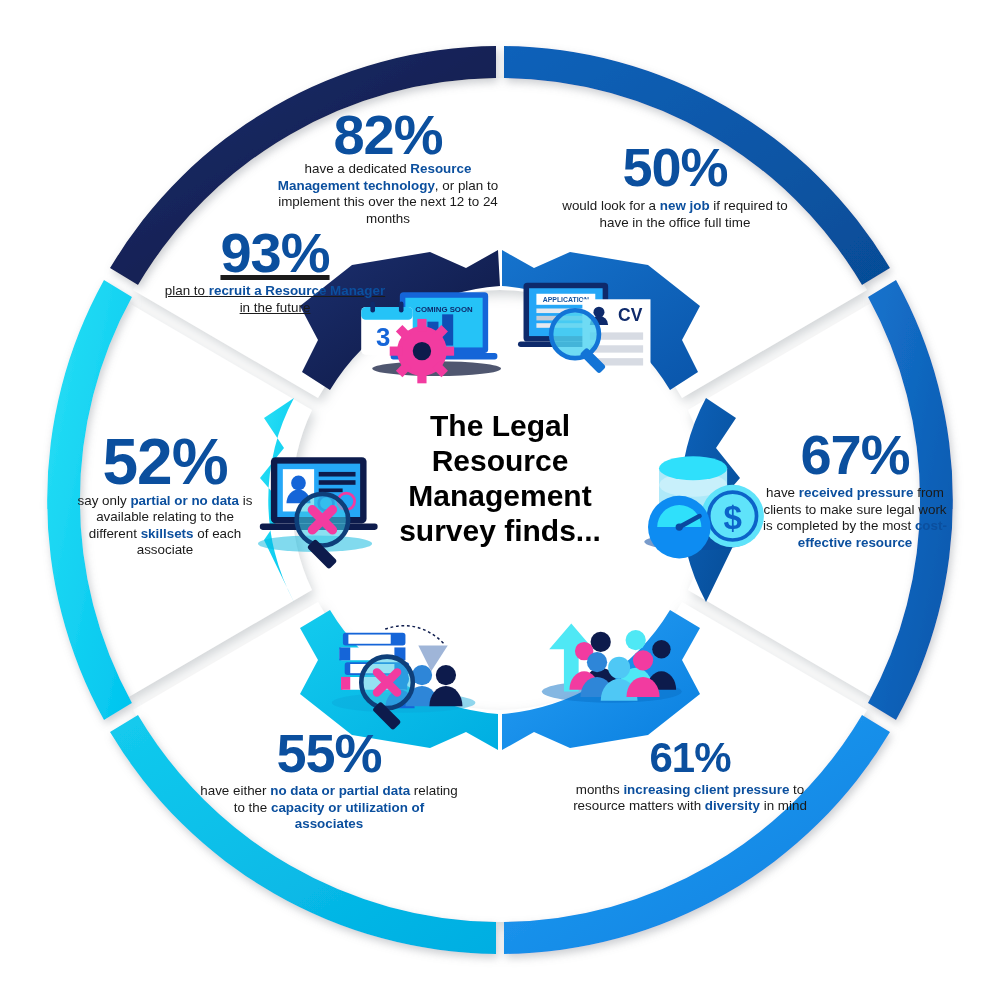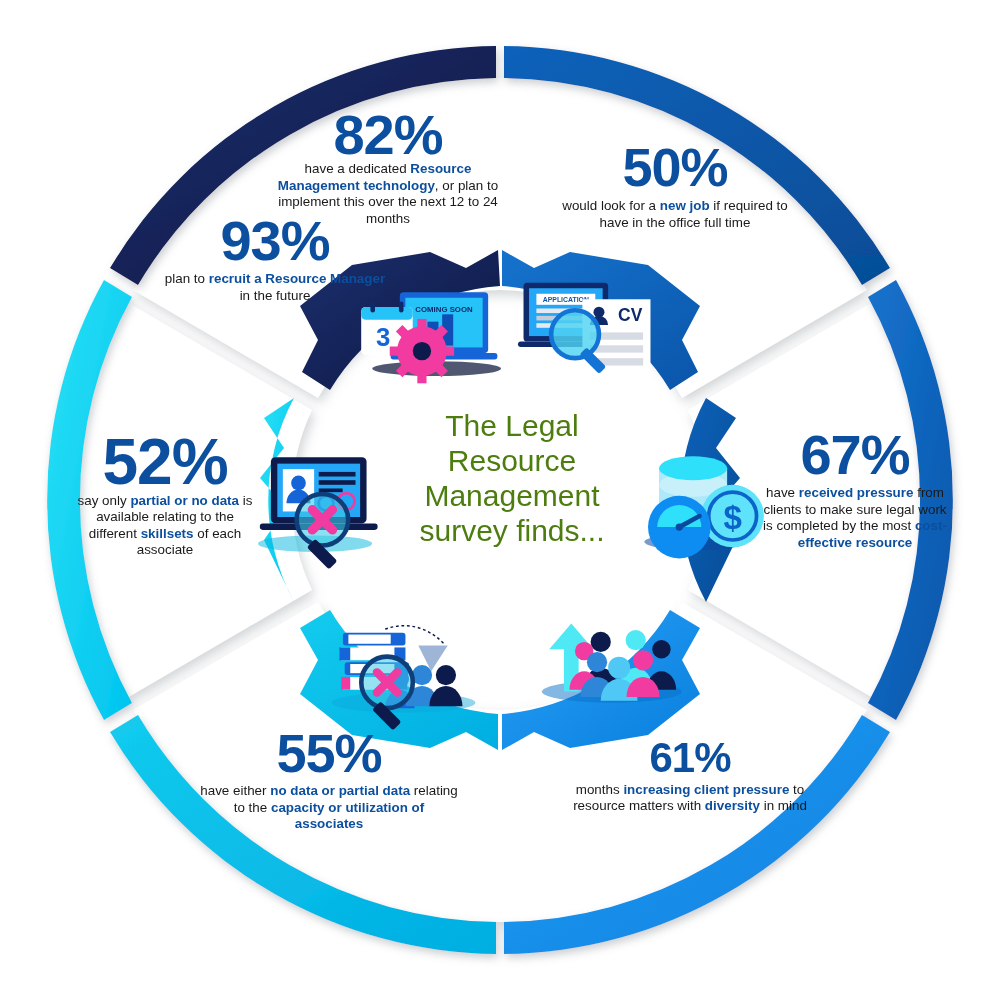--- a/index.html
+++ b/index.html
@@ -3,22 +3,22 @@
 <meta charset="utf-8">
 <style>
   html,body{margin:0;padding:0;background:#ffffff;}
   body{width:1000px;height:1000px;overflow:hidden;font-family:"Liberation Sans",sans-serif;}
   #stage{position:relative;width:1000px;height:1000px;background:#fff;}
   svg#wheel{position:absolute;left:0;top:0;width:1000px;height:1000px;}
   .txtblk{position:absolute;text-align:center;color:#1b1b1b;}
   .pct{font-weight:700;color:#0b4f9e;letter-spacing:-1px;line-height:.95;}
   .cap{font-size:13.4px;line-height:1.23;color:#1a1a1a;font-weight:500;}
   .hl{color:#0b4f9e;font-weight:700;}
-  .center-txt{position:absolute;left:402px;top:408px;width:220px;text-align:center;
-     font-size:30px;line-height:1.17;font-weight:400;color:#4d7c0f;}
+  .center-txt{position:absolute;left:390px;top:408px;width:220px;text-align:center;
+     font-size:30px;line-height:1.17;font-weight:700;color:#000000;}
 </style>
 </head>
 <body>
 
 <div id="stage">
 
   <svg id="wheel" viewBox="0 0 1000 1000">
     <defs>
       <filter id="sh" x="-30%" y="-30%" width="160%" height="160%">
         <feDropShadow dx="3" dy="5" stdDeviation="6" flood-color="#9aa0a6" flood-opacity="0.45"></feDropShadow>
@@ -279,21 +279,21 @@
     </g>
   </svg>
 
   <div class="txtblk" style="left:268px;top:108px;width:240px;">
     <div class="pct" style="font-size:56px;">82%</div>
     <div class="cap" style="">
       <span>have a dedicated </span><span class="hl">Resource Management technology</span><span>, or plan to implement this over the next 12 to 24 months</span>
     </div>
   </div>
 
-  <div class="txtblk" style="left:162px;top:214px;width:226px;">
+  <div class="txtblk" style="left:162px;top:226px;width:226px;text-decoration:underline;">
     <div class="pct" style="font-size:56px;">93%</div>
     <div class="cap" style="margin-top:4px;">
       <span>plan to </span><span class="hl">recruit a Resource Manager</span><span> in the future</span>
     </div>
   </div>
 
   <div class="txtblk" style="left:560px;top:142px;width:230px;">
     <div class="pct" style="font-size:54px;">50%</div>
     <div class="cap" style="margin-top:5px;">
       <span>would look for a </span><span class="hl">new job</span><span> if required to have in the office full time</span>

